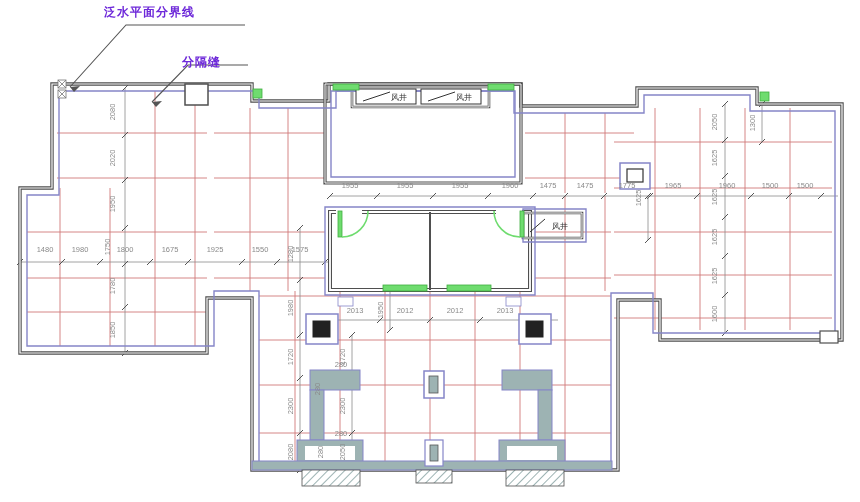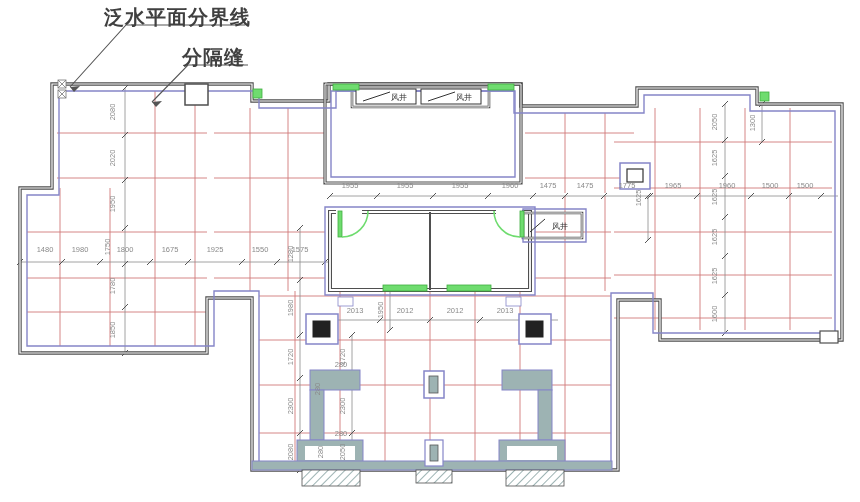--- a/index.html
+++ b/index.html
@@ -1,22 +1,22 @@
 <!DOCTYPE html>
 <html><head>
 <meta charset="utf-8">
 <style>
   html,body{margin:0;padding:0;background:#ffffff;}
   .stage{position:relative;width:860px;height:502px;background:#fff;overflow:hidden;
          font-family:"Liberation Sans",sans-serif;}
   .stage svg{position:absolute;left:0;top:0;}
-  .callout{position:absolute;color:#404040;font-weight:bold;font-size:20px;
+  .callout{position:absolute;color:#6d28d9;font-weight:bold;font-size:12px;
            letter-spacing:1px;white-space:nowrap;}
   #callout-flashing{left:104px;top:4px;}
-  #callout-joint{left:182px;top:44px;}
+  #callout-joint{left:182px;top:54px;}
 </style>
 </head>
 <body>
 
 <div class="stage">
   <svg id="plan" width="860" height="502" viewBox="0 0 860 502">
     <defs>
       <pattern id="hat" width="6" height="6" patternUnits="userSpaceOnUse" patternTransform="rotate(45)">
         <rect width="6" height="6" fill="#ffffff"></rect>
         <line x1="0" y1="0" x2="0" y2="6" stroke="#9db3b3" stroke-width="2"></line>

